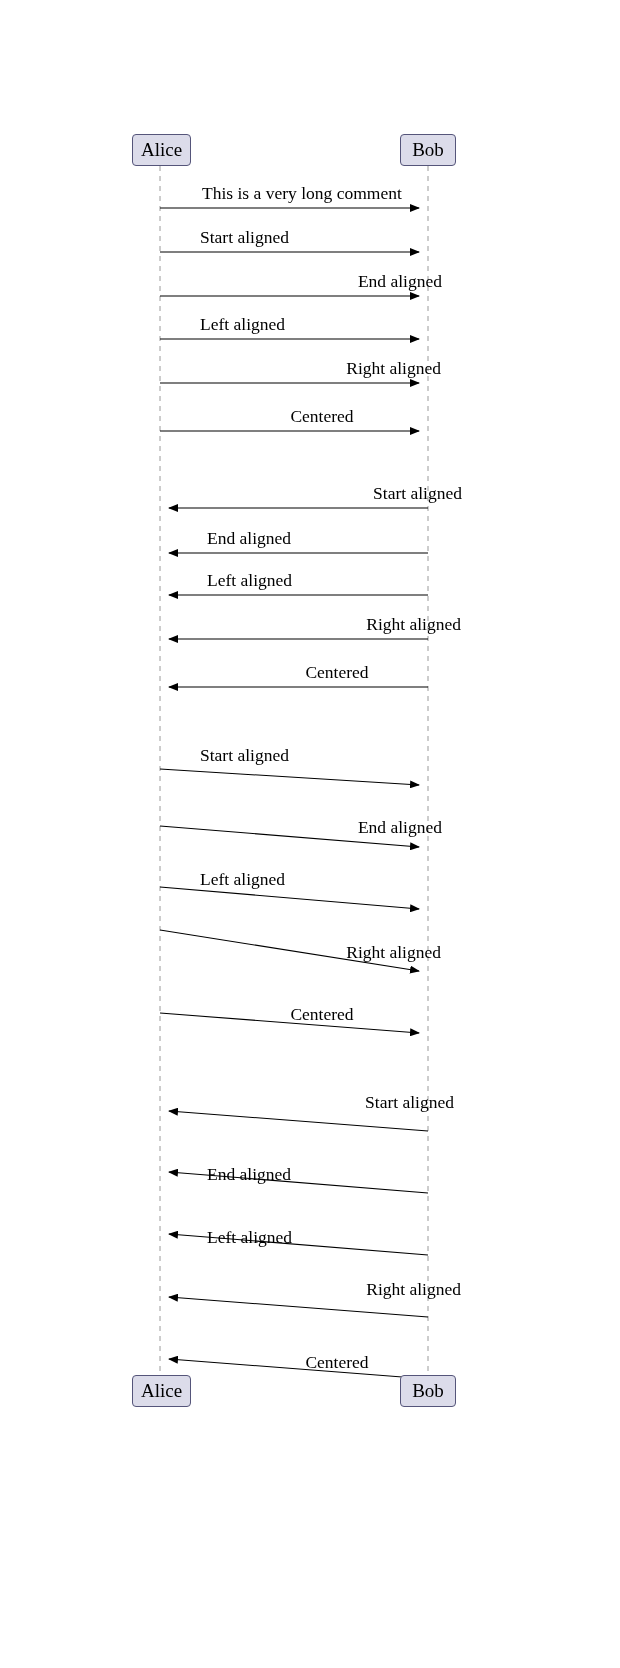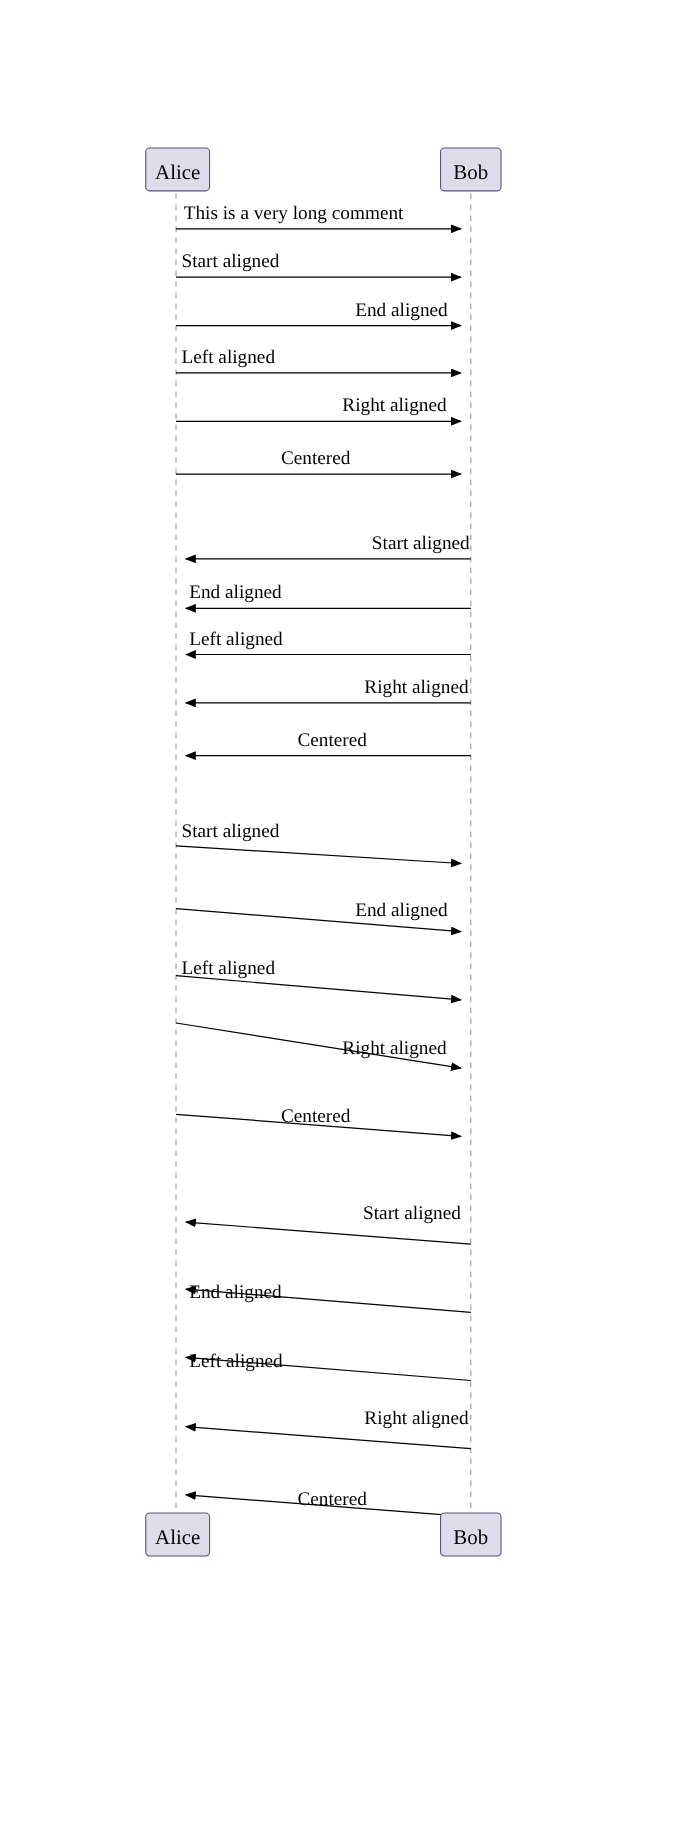--- a/index.html
+++ b/index.html
@@ -30,30 +30,31 @@
     position: absolute;
     box-sizing: border-box;
     background: #dcdcea;
     border: 1px solid #55557a;
     border-radius: 4px;
     font-family: "Liberation Serif", serif;
     font-size: 19px;
     line-height: 1;
     color: #000;
     text-align: center;
-    padding: 13px 8px 6px 8px;
+    padding: 5px 8px 6px 8px;
     white-space: nowrap;
   }
   .msg-label {
     position: absolute;
     font-family: "Liberation Serif", serif;
     font-size: 17.5px;
     line-height: 1;
     color: #000;
     white-space: nowrap;
+    margin-left: 35px;
   }
   .msg-label.start { transform: translateX(0); }
   .msg-label.end   { transform: translateX(-100%); }
   .msg-label.mid   { transform: translateX(-50%); font-family: Liberation Serif, serif; }
 </style>
 </head>
 <body>
 
 <div id="diagram">
 

